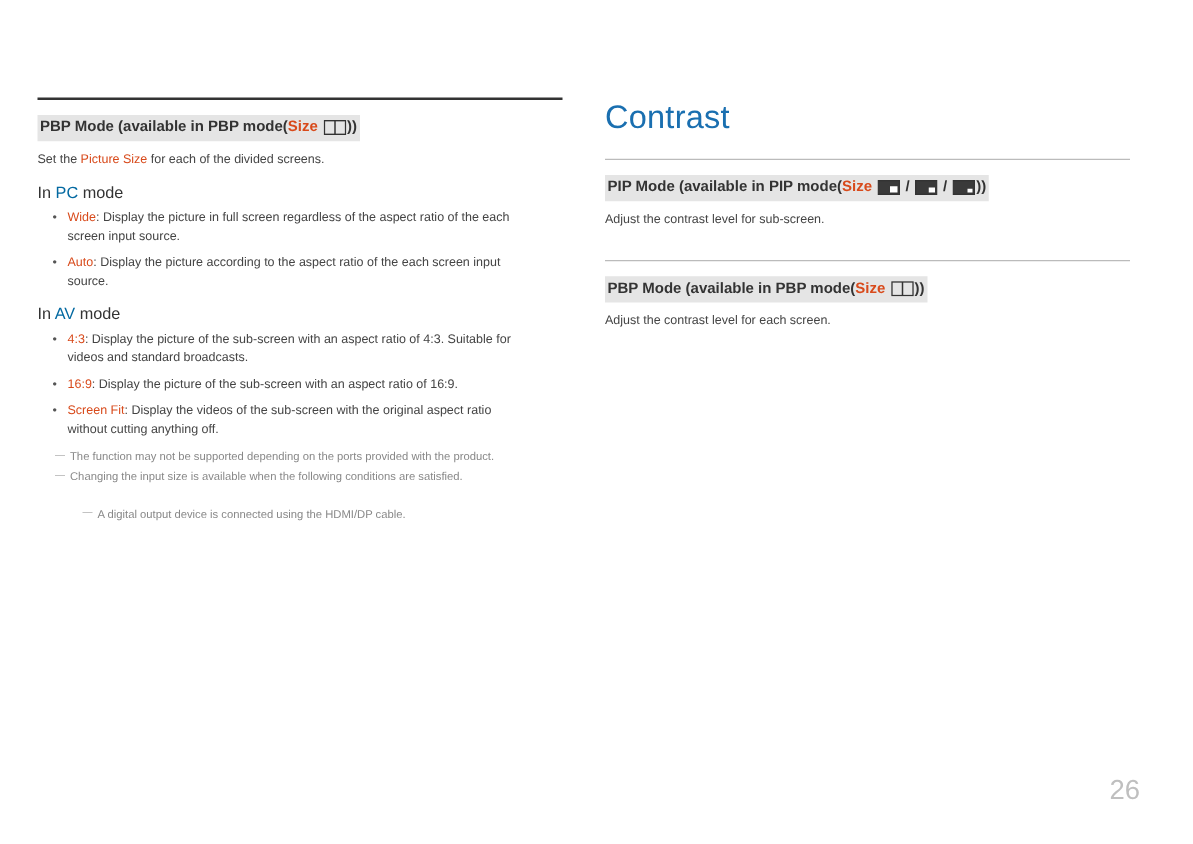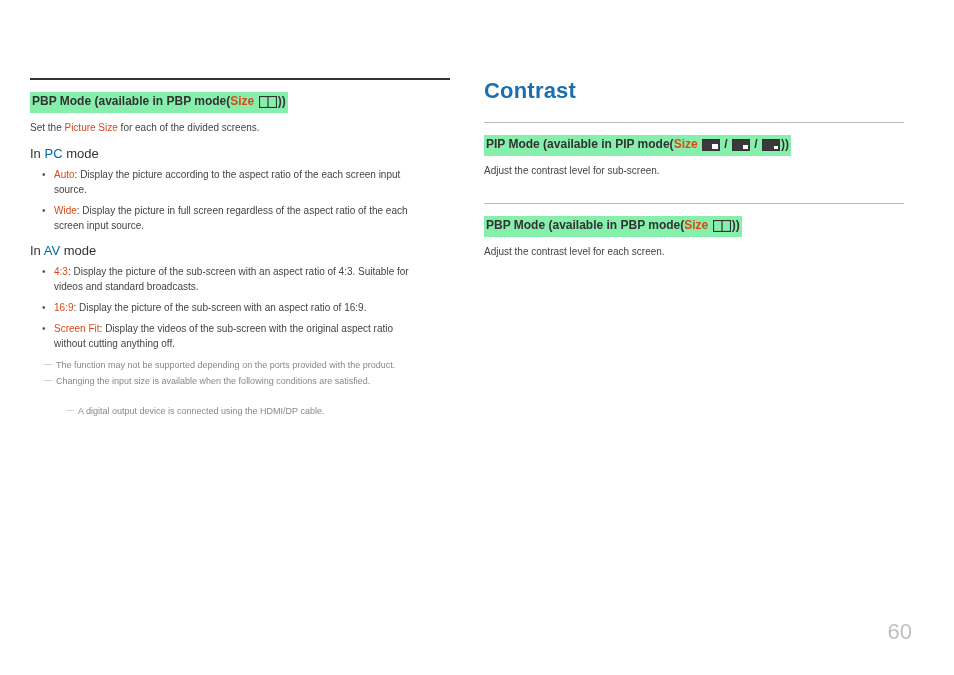--- a/index.html
+++ b/index.html
@@ -27,21 +27,21 @@
     width: 100%;
   }
   .hr-light {
     height: 1px;
     background: #bbb;
     margin: 8px 0 10px 0;
     width: 100%;
   }
   .mode-heading {
     display: inline-block;
-    background: #86efac;
+    background: #e5e5e5;
     font-size: 12px;
     font-weight: 700;
     color: #333;
     padding: 2px 2px;
     margin: 2px 0 6px 0;
   }
   .mode-heading .size-red { color: #d84a1b; font-weight: 700; }
   .mode-heading .paren { color: #333; }
   .icon {
     display: inline-block;
@@ -119,22 +119,22 @@
   .subnote::before {
     content: "―";
     position: absolute;
     left: 0;
     top: -1px;
     color: #aaa;
     font-size: 8px;
   }
   .subnote .red { color: #d84a1b; }
   .h1-title {
-    font-size: 22px;
-    font-weight: 700;
+    font-size: 26px;
+    font-weight: 400;
     color: #1a6fb0;
     margin: 0 0 18px 0;
     letter-spacing: 0.2px;
   }
   .page-num {
     position: absolute;
     right: 42px;
     bottom: 30px;
     font-size: 22px;
     color: #bfbfbf;
@@ -161,22 +161,22 @@
     </div>
 
     <div class="body-text">
       <span>Set the </span><span class="red">Picture Size</span><span> for each of the divided screens.</span>
     </div>
 
     <div class="sub-heading">
       <span>In </span><span class="red">PC</span><span> mode</span>
     </div>
     <ul class="bullets">
+      <li><span class="term">Wide</span><span>: Display the picture in full screen regardless of the aspect ratio of the each screen input source.</span></li>
       <li><span class="term">Auto</span><span>: Display the picture according to the aspect ratio of the each screen input source.</span></li>
-      <li><span class="term">Wide</span><span>: Display the picture in full screen regardless of the aspect ratio of the each screen input source.</span></li>
     </ul>
 
     <div class="sub-heading">
       <span>In </span><span class="red">AV</span><span> mode</span>
     </div>
     <ul class="bullets">
       <li><span class="term">4:3</span><span>: Display the picture of the sub-screen with an aspect ratio of 4:3. Suitable for videos and standard broadcasts.</span></li>
       <li><span class="term">16:9</span><span>: Display the picture of the sub-screen with an aspect ratio of 16:9.</span></li>
       <li><span class="term">Screen Fit</span><span>: Display the videos of the sub-screen with the original aspect ratio without cutting anything off.</span></li>
     </ul>
@@ -230,13 +230,13 @@
             <rect x="0.5" y="0.5" width="17" height="11" fill="none" stroke="#333" stroke-width="1.2"></rect>
             <line x1="9" y1="0.5" x2="9" y2="11.5" stroke="#333" stroke-width="1.2"></line>
           </svg>
       </span><span class="paren">))</span>
     </div>
     <div class="body-text">Adjust the contrast level for each screen.</div>
   </div>
 
 </div>
 
-<div class="page-num">60</div>
+<div class="page-num">26</div>
 
 </body></html>

